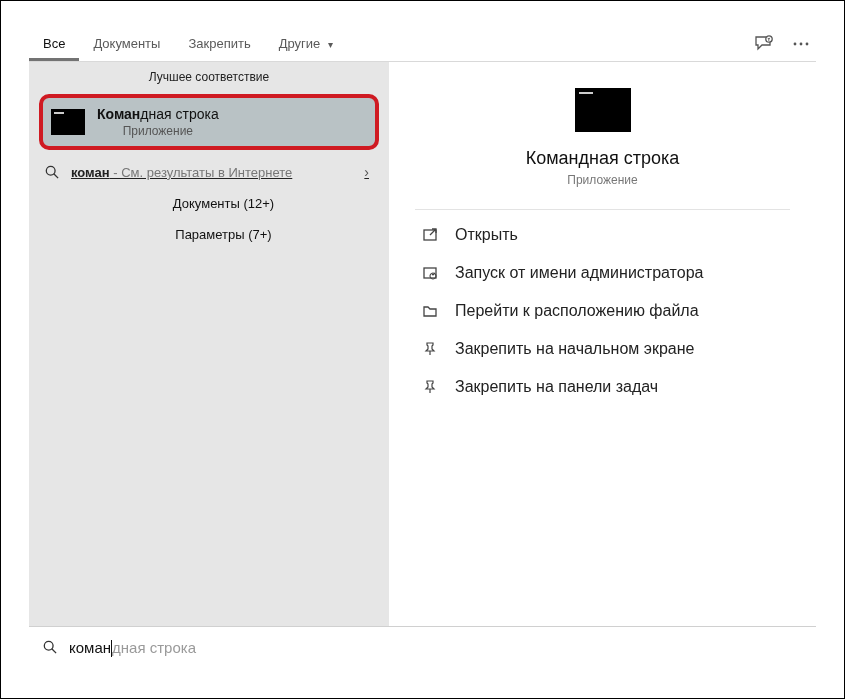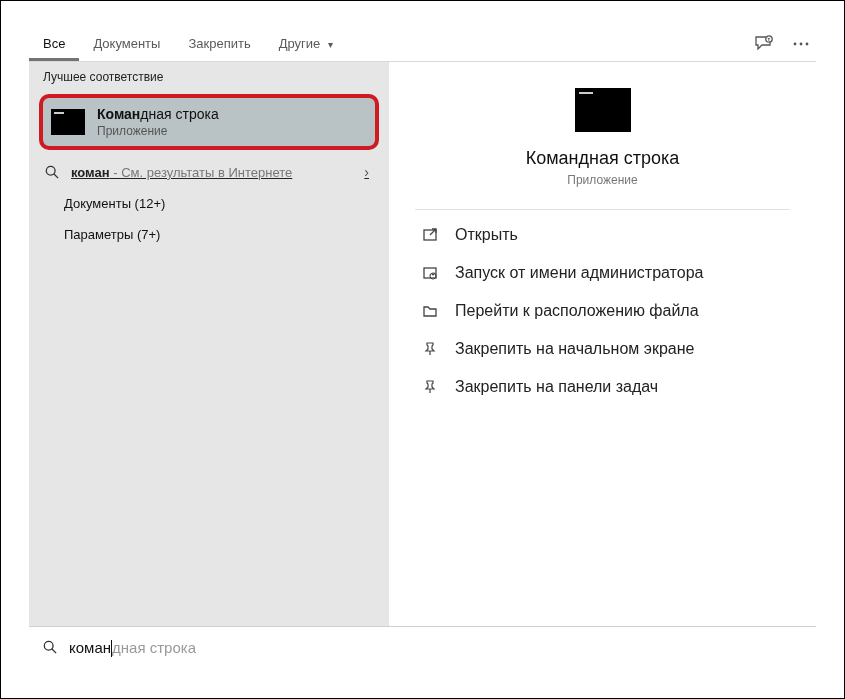--- a/index.html
+++ b/index.html
@@ -19,21 +19,21 @@
     padding: 0 14px; height: 34px; line-height: 34px; cursor: default;
   }
   .tabs-row .tab.active { color: #111; border-bottom: 3px solid #737373; font-weight: 400;}
   .tabs-row .tab .chev { margin-left: 4px; font-size: 10px; color:#5a5a5a;}
   .tabs-row .spacer { flex:1; }
   .tabs-row .right-icons { display:flex; align-items:center; gap:18px; padding-right:6px;}
   .feedback-icon svg, .more-icon svg { display:block; }
   .tabs-divider { height:1px; background:#d9d9d9; margin-top:0px;}
 
   
-  .body-split { flex:1; display:flex; min-height:0; }
+  .body-split { flex:1; display:flex; min-height:0;text-align:center; }
   .left-pane { width: 360px; background:#e6e6e6; display:flex; flex-direction:column; }
   .right-pane { flex:1; background:#fff; display:flex; flex-direction:column; padding: 22px 26px 10px 26px;}
 
   .section-header { font-size:12px; color:#222; padding:8px 14px 6px 14px; }
 
   .best-match {
     position: relative;
     margin: 4px 10px 6px 10px;
     background:#b9c2c5;
     border: 4px solid #cf1a22;

